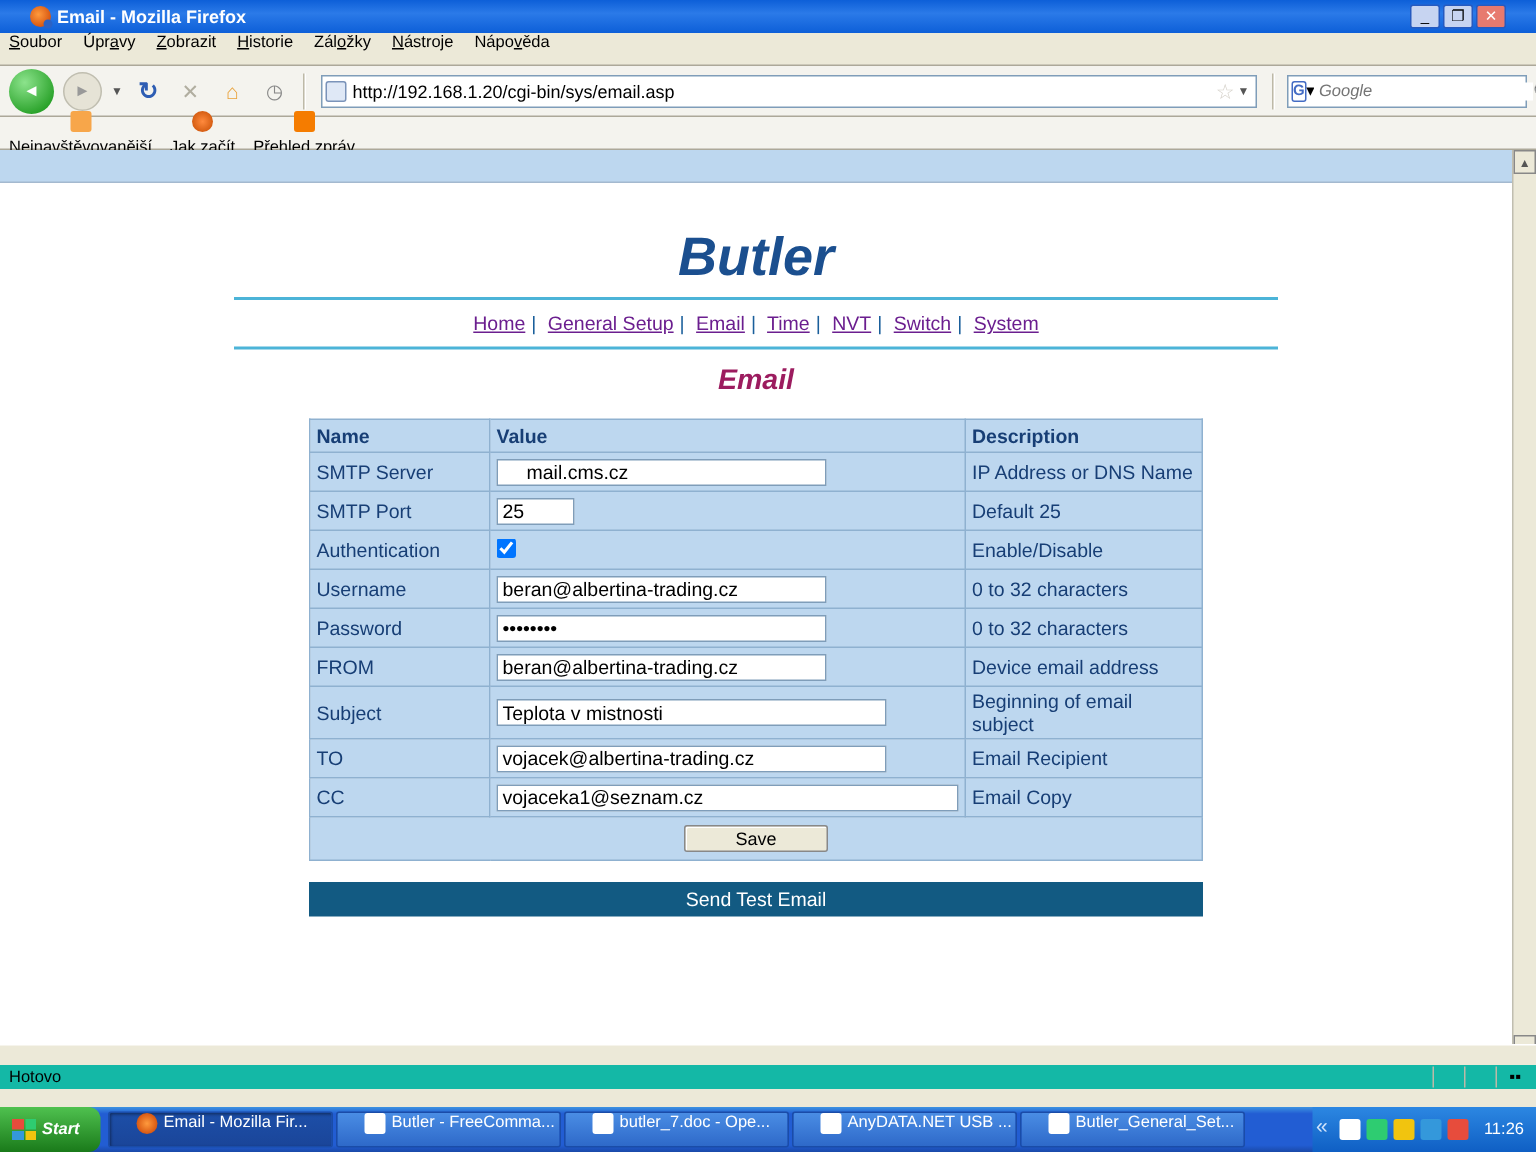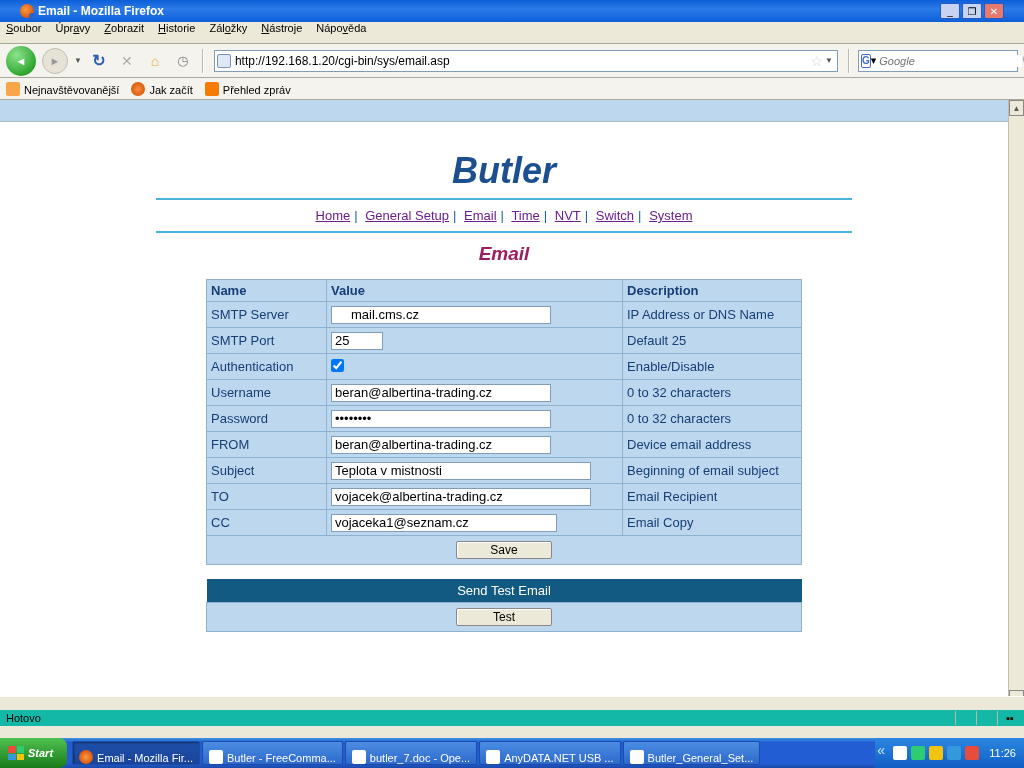--- a/index.html
+++ b/index.html
@@ -34,21 +34,21 @@
 .urlbar input { flex: 1; border: none; outline: none; font-size: 12px; height: 18px; }
 .urlbar .star { color: #d4d0c8; font-size: 14px; cursor: pointer; }
 .urlbar .dd { color: #555; font-size: 8px; padding: 0 2px; cursor: pointer; }
 
 .search-box { width: 160px; height: 22px; border: 1px solid #7f9db9; background: #fff; display: flex; align-items: center; padding: 0 2px; }
 .search-box .g-icon { width: 14px; height: 14px; border: 1px solid #446cc4; color: #446cc4; font-weight: bold; font-size: 10px; display: flex; align-items: center; justify-content: center; border-radius: 2px; }
 .search-box input { flex: 1; border: none; outline: none; font-size: 11px; color: #888; font-style: italic; padding-left: 3px; }
 .search-box .mag { color: #6b8ac8; font-size: 12px; cursor: pointer; }
 
 .bookmarks { height: 22px; background: #f4f3ee; border-bottom: 1px solid #aca899; display: flex; align-items: center; padding: 0 6px; gap: 12px; font-size: 11px; }
-.bm-item { display: flex; align-items: flex-end; gap: 4px; cursor: pointer; }
+.bm-item { display: flex; align-items: center; gap: 4px; cursor: pointer; flex-direction: column; }
 .bm-icon { width: 14px; height: 14px; display: inline-block; }
 .bm-icon.news { background: #f7a64a; border-radius: 2px; }
 .bm-icon.start { background: radial-gradient(circle, #ff8a3d, #c44a00); border-radius: 50%; }
 .bm-icon.rss { background: #f57c00; border-radius: 2px; }
 
 .content-area { position: absolute; top: 100px; left: 0; right: 0; bottom: 62px; background: #fff; overflow: auto; border-right: 16px solid #ece9d8; }
 .content-area::after { content: ""; position: absolute; right: -16px; top: 0; bottom: 0; width: 16px; background: #ece9d8; }
 
 .top-blue-bar { height: 22px; background: #bdd7ef; border-bottom: 1px solid #a4b9cf; }
 
@@ -72,21 +72,21 @@
 
 .status-bar { position: absolute; bottom: 42px; left: 0; right: 0; height: 18px; background: #14b8a6; border-top: 1px solid #aca899; display: flex; align-items: center; font-size: 11px; padding: 0 6px; }
 .status-bar::before { content: ""; position: absolute; top: -13px; left: 0; right: 0; height: 13px; background: #ece9d8; border-top: 1px solid #fff; }
 .status-right { position: absolute; right: 2px; top: 0; display: flex; gap: 4px; align-items: center; height: 100%; }
 .status-seg { border-left: 1px solid #bdb9a7; padding: 0 8px; height: 14px; display: flex; align-items: center; }
 
 .taskbar { position: absolute; bottom: 0; left: 0; right: 0; height: 30px; background: linear-gradient(to bottom, #3d93e1, #225dd3 15%, #225dd3 85%, #1a49a8); display: flex; align-items: center; font-size: 11px; color: #fff; }
 .start-btn { height: 30px; padding: 0 14px 0 8px; background: linear-gradient(to bottom, #4fc14f, #1a7a1a); display: flex; align-items: center; gap: 4px; font-weight: bold; font-style: italic; cursor: pointer; border-radius: 0 8px 8px 0; }
 .start-btn .win-icon { width: 16px; height: 14px; display: grid; grid-template-columns: 1fr 1fr; grid-template-rows: 1fr 1fr; gap: 1px; }
 .start-btn .win-icon span:nth-child(1){background:#e74c3c;} .start-btn .win-icon span:nth-child(2){background:#2ecc71;} .start-btn .win-icon span:nth-child(3){background:#3498db;} .start-btn .win-icon span:nth-child(4){background:#f1c40f;}
-.task-item { height: 24px; margin: 0 1px; padding: 0 6px; background: linear-gradient(to bottom, #4a8de4, #2e69c9); border: 1px solid #1a4ca8; border-radius: 2px; display: flex; align-items: flex-end; gap: 4px; max-width: 150px; cursor: pointer; white-space: nowrap; overflow: hidden; }
+.task-item { height: 24px; margin: 0 1px; padding: 0 18px; background: linear-gradient(to bottom, #4a8de4, #2e69c9); border: 1px solid #1a4ca8; border-radius: 2px; display: flex; align-items: flex-start; gap: 4px; max-width: 150px; cursor: pointer; white-space: nowrap; overflow: hidden; }
 .task-item.active { background: linear-gradient(to bottom, #1d4fa8, #1a4599); box-shadow: inset 1px 1px 2px rgba(0,0,0,.4); }
 .task-item .ico { width: 14px; height: 14px; background: #fff; border-radius: 2px; flex-shrink: 0; }
 .task-item.active .ico { background: radial-gradient(circle,#ff9a3d,#c73b00); border-radius:50%; }
 .tray { margin-left: auto; height: 30px; background: linear-gradient(to bottom,#2c87e2,#0f5fc4); display: flex; align-items: center; padding: 0 8px 0 18px; gap: 4px; position: relative; }
 .tray::before { content: "«"; position: absolute; left: 2px; top: 4px; color: #cfe3fb; font-size: 14px; }
 .tray .tico { width: 14px; height: 14px; border-radius: 2px; }
 .tray .clock { margin-left: 6px; font-size: 11px; }
 
 .scrollbar-v { position: absolute; right: 0; top: 100px; bottom: 62px; width: 16px; background: #ece9d8; border-left: 1px solid #c0beb0; }
 .sb-btn { height: 16px; background: #ece9d8; border: 1px solid #888; display: flex; align-items: center; justify-content: center; font-size: 8px; color: #555; }
@@ -216,40 +216,37 @@
             <td><input type="text" value="Teplota v mistnosti" style="width: 260px;"></td>
             <td>Beginning of email subject</td>
           </tr>
           <tr class="row">
             <td>TO</td>
             <td><input type="text" value="vojacek@albertina-trading.cz" style="width: 260px;"></td>
             <td>Email Recipient</td>
           </tr>
           <tr class="row">
             <td>CC</td>
-            <td><input type="text" value="vojaceka1@seznam.cz" style="width: 226px;"></td>
+            <td><input type="text" value="vojaceka1@seznam.cz" style="width: 308px;"></td>
             <td>Email Copy</td>
           </tr>
         </tbody>
       <tbody>
           <tr class="btn-row">
             <td colspan="3"><button class="win-button">Save</button></td>
           </tr>
     </tbody>
       </table>
 
     <div style="height:14px"></div>
 
     <table class="cfg-table">
       <tbody>
           <tr class="hdr">
             <td>Send Test Email</td>
-          </tr>
-      <tr class="btn-row">
-            <td><button class="win-button">Test</button></td>
           </tr>
     </tbody>
       </table>
   </div>
 </div>
 
 <div class="scrollbar-v">
   <div class="sb-btn">▲</div>
   <div class="sb-track"></div>
   <div class="sb-btn bot">▼</div>

